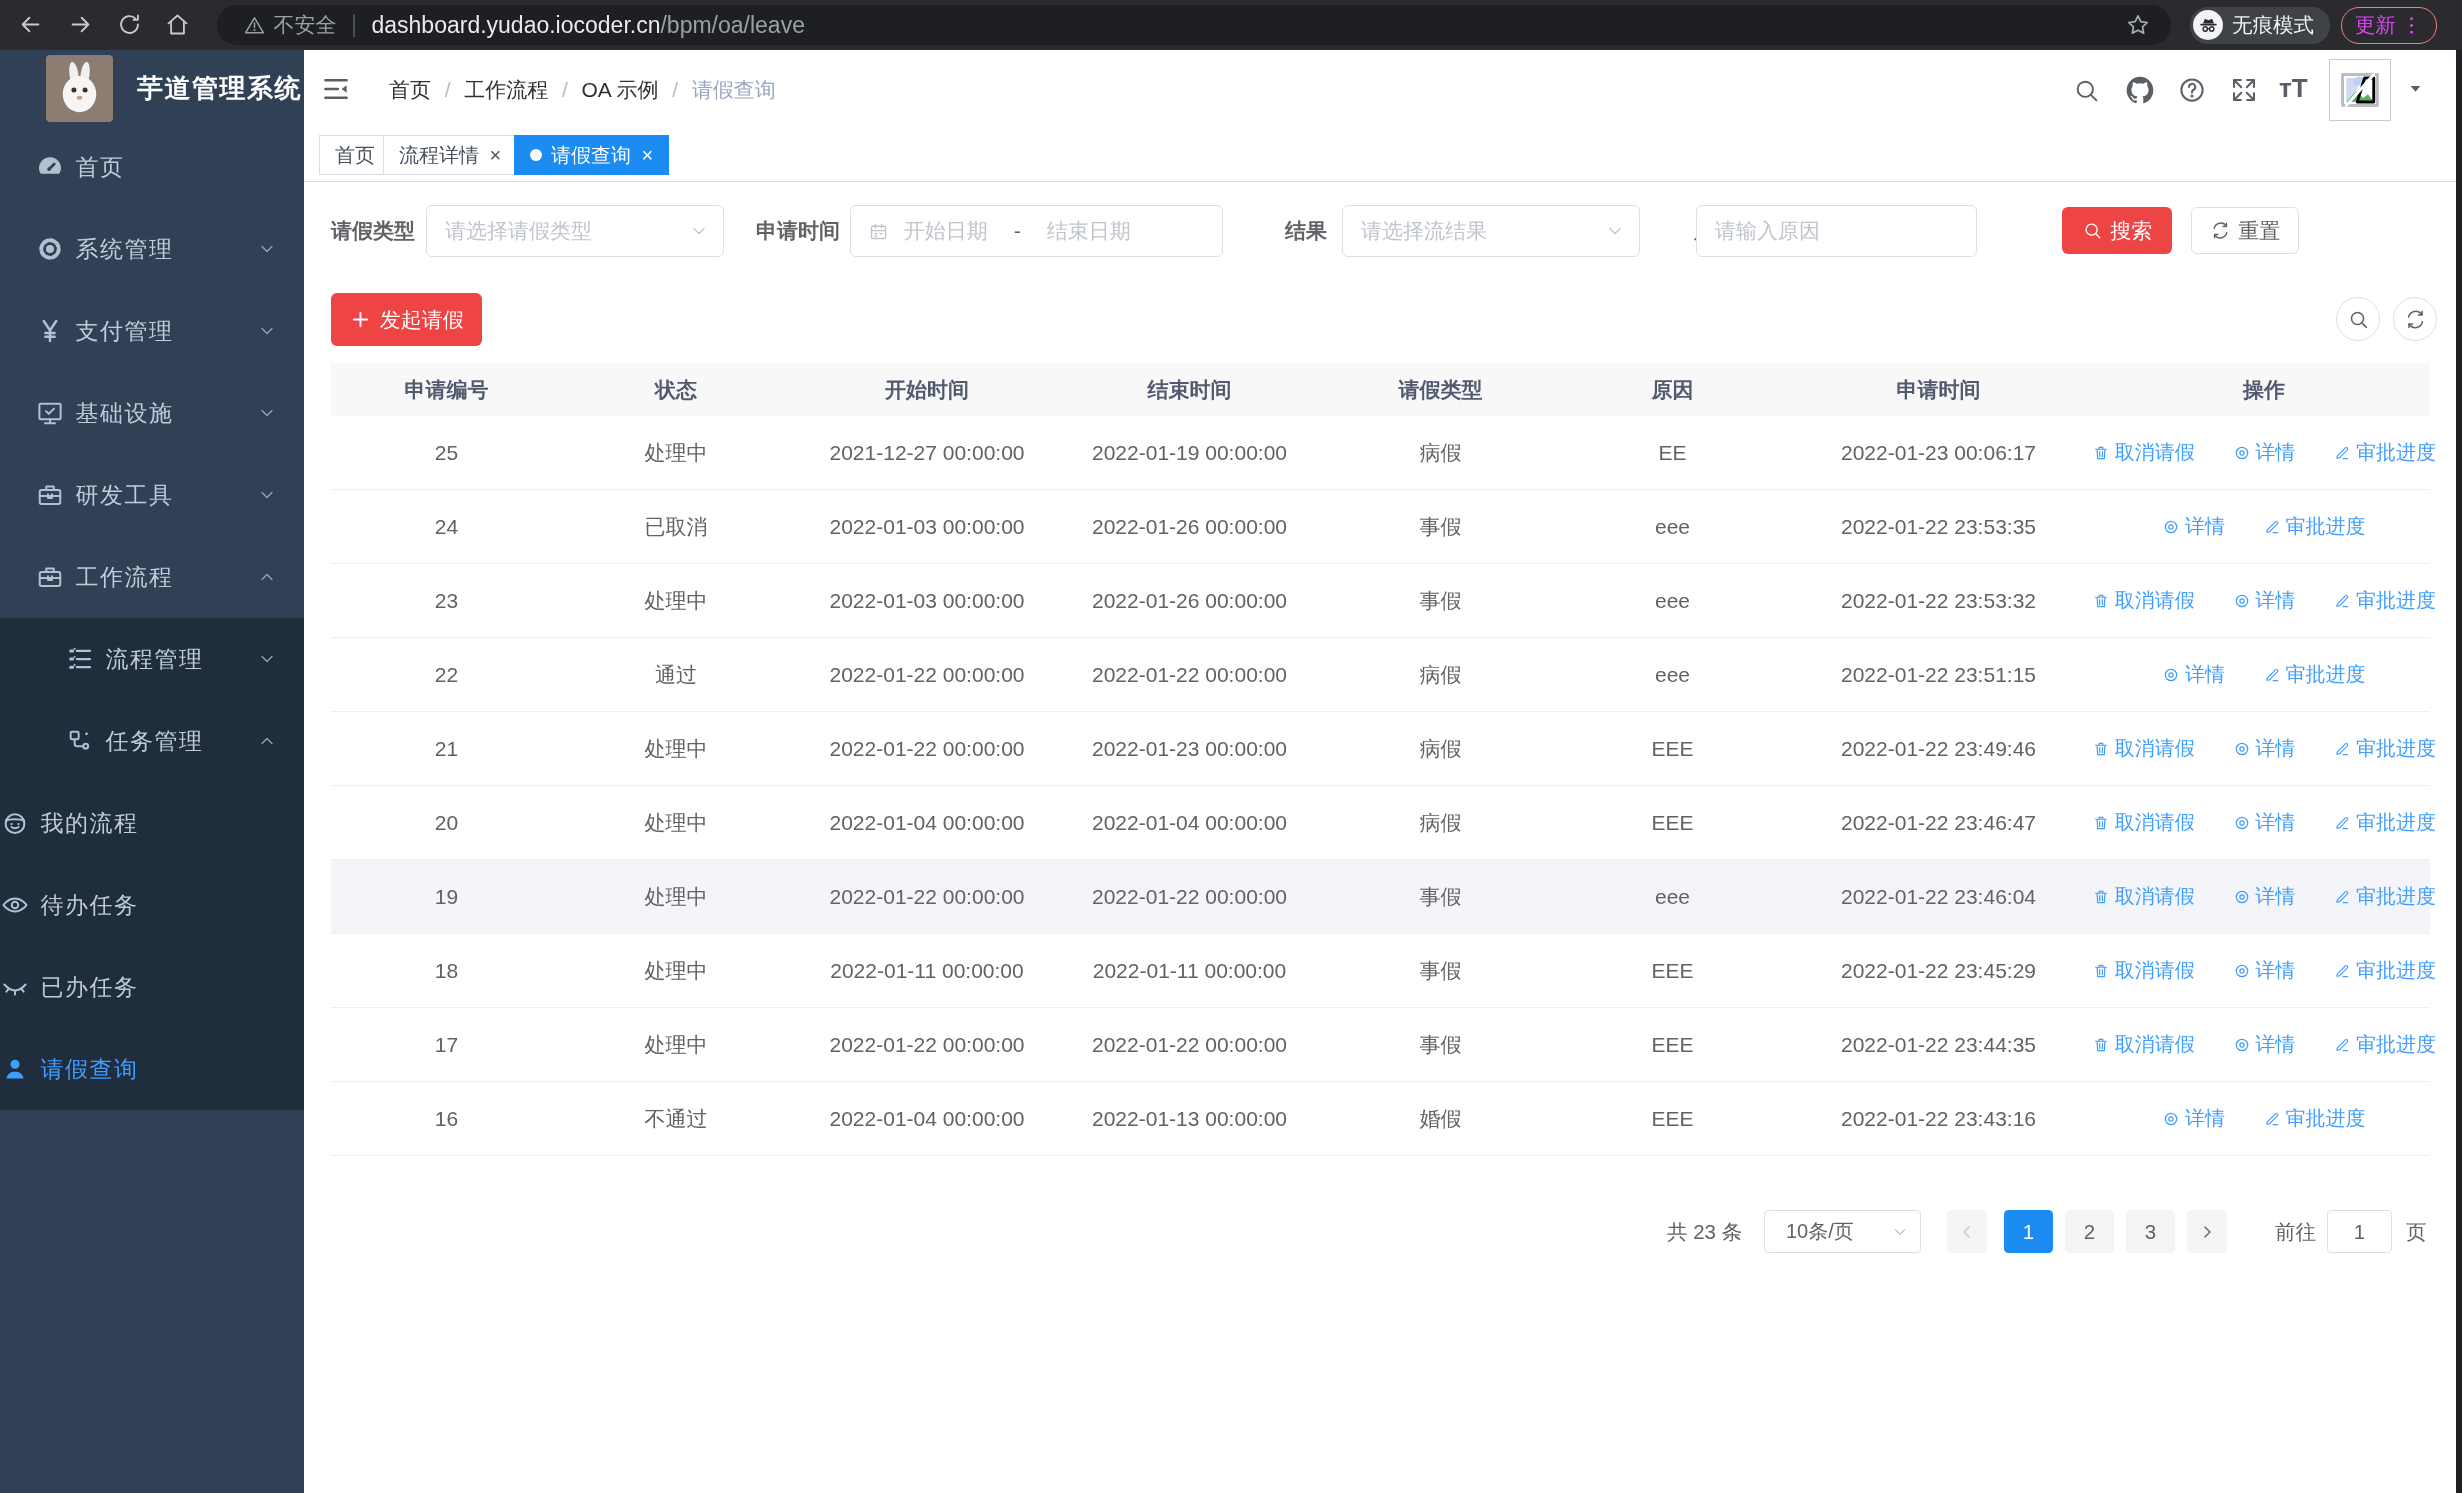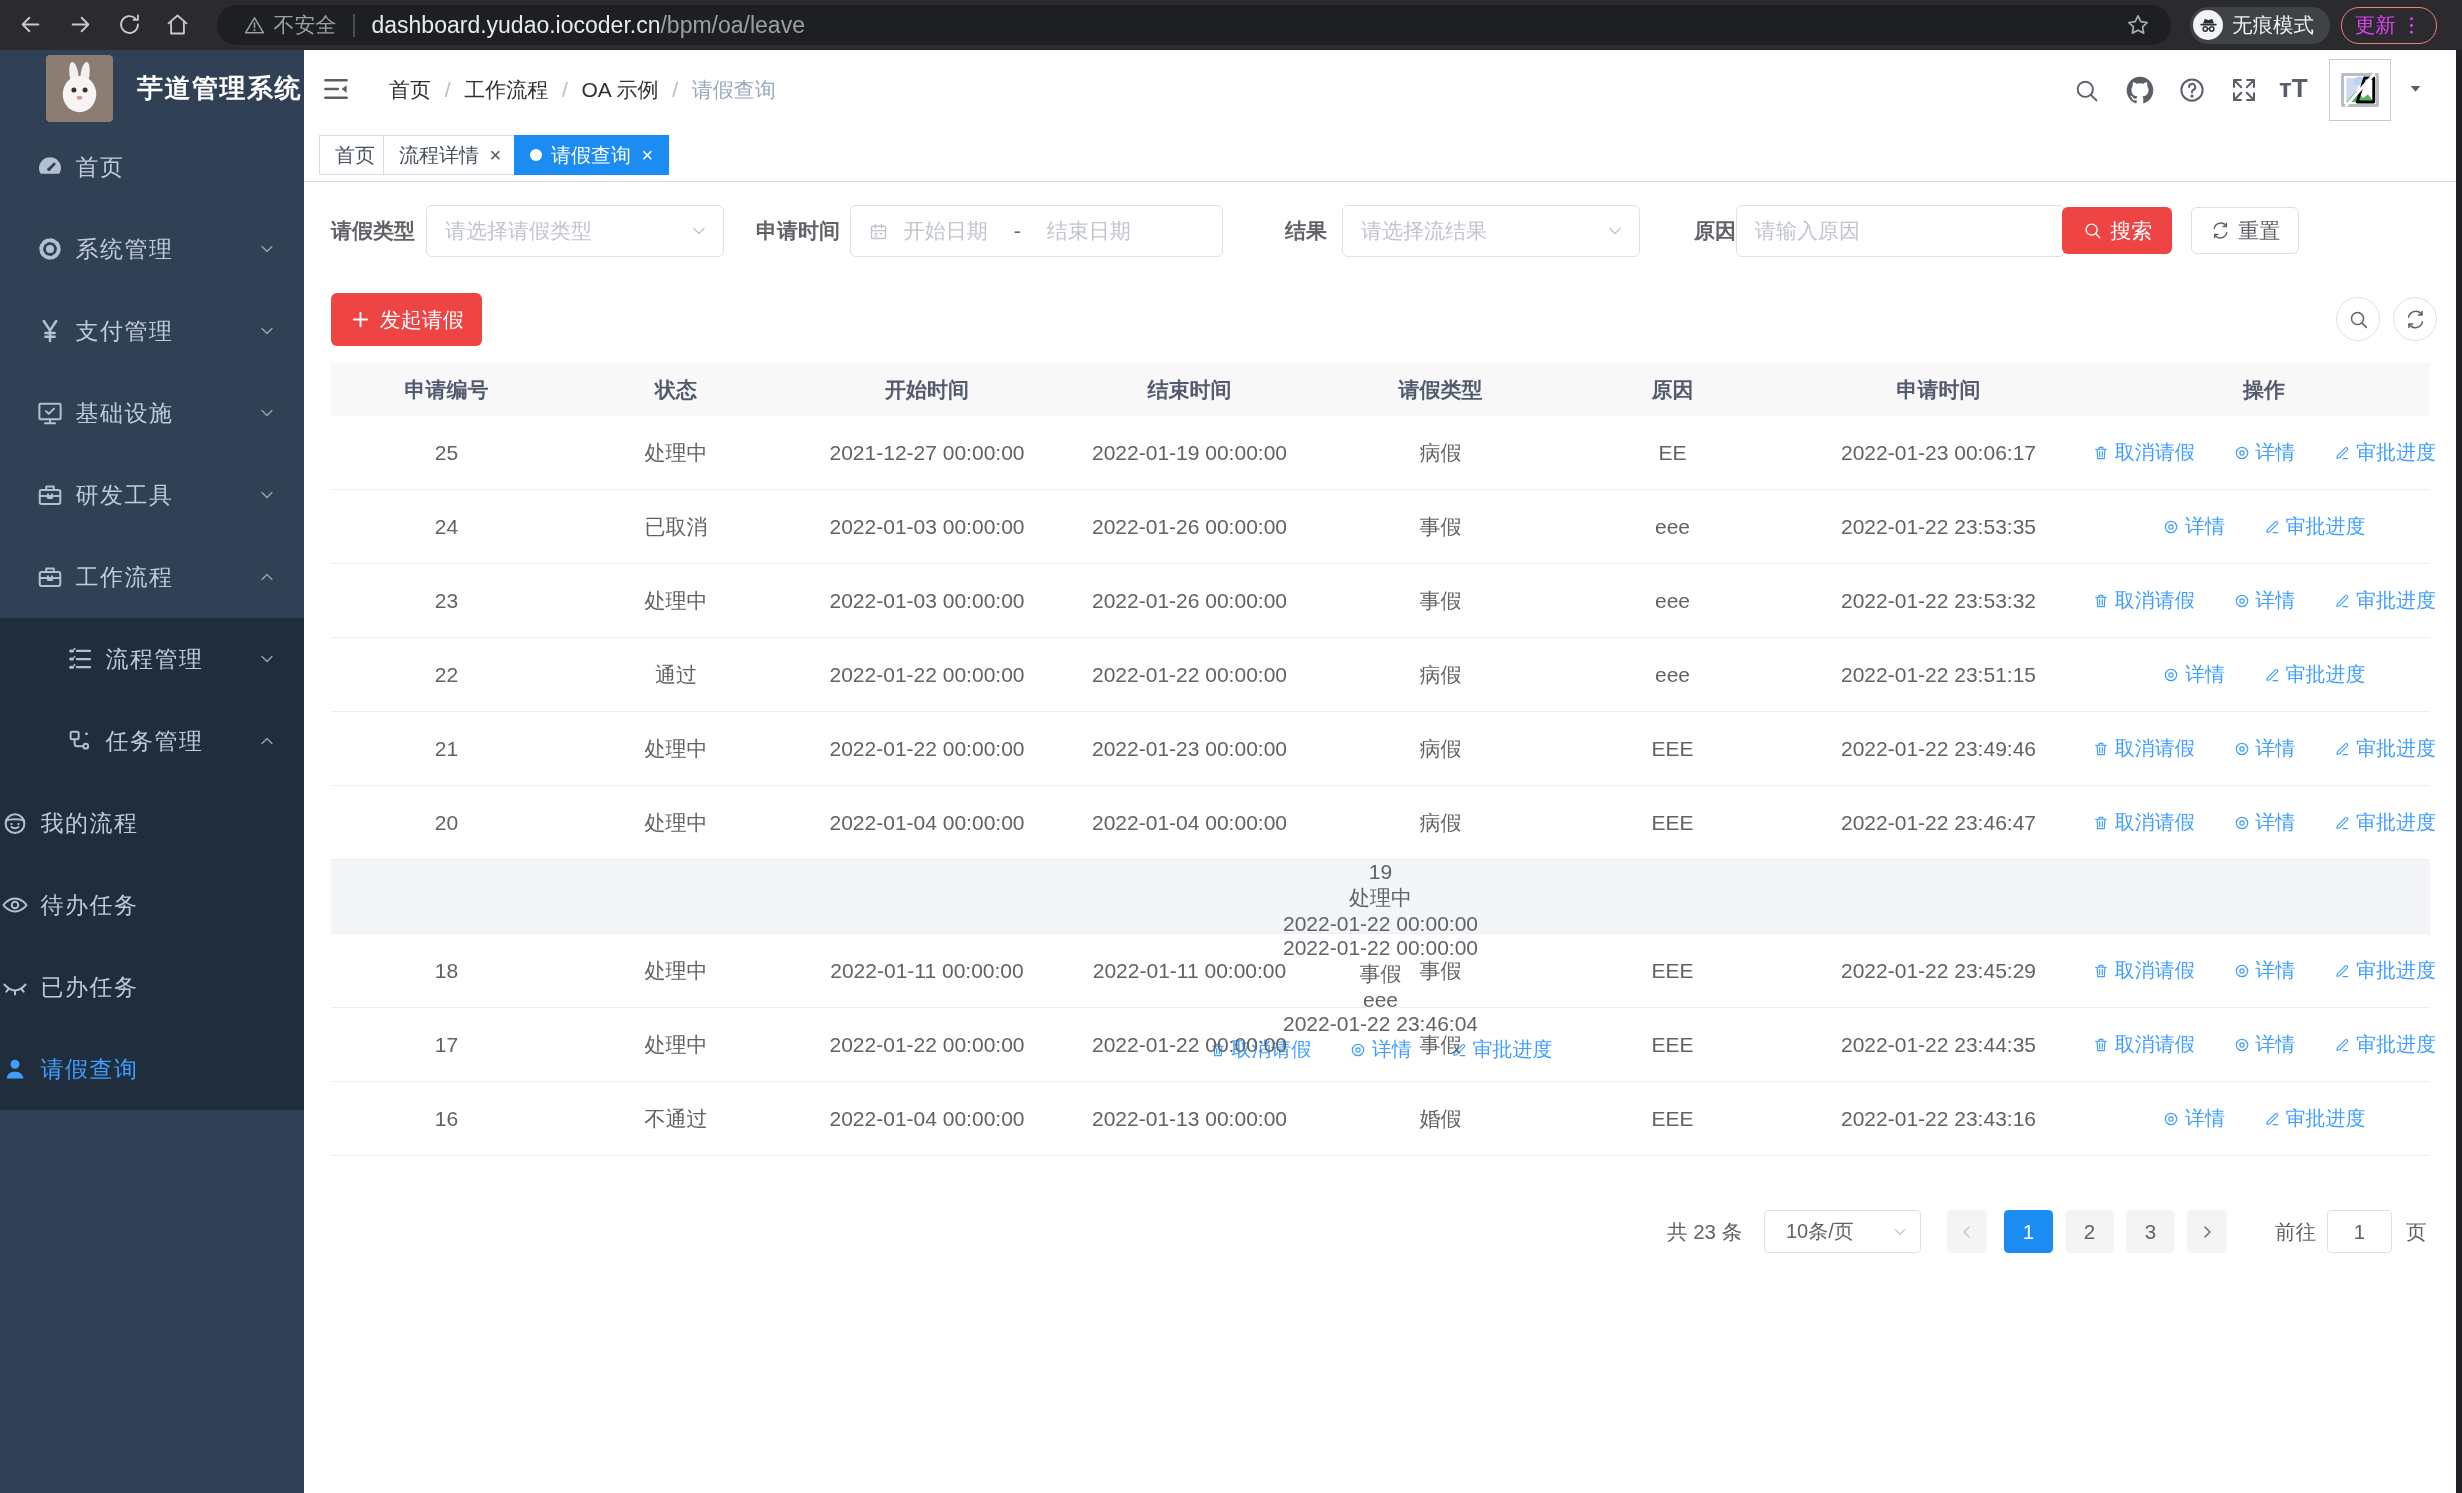--- a/index.html
+++ b/index.html
@@ -80,21 +80,21 @@
 
   #create-btn{left:27px;top:243px;width:151px;height:53px;font-size:21px;}
   .circle-btn{position:absolute;width:44px;height:44px;border-radius:50%;border:1.5px solid #dcdfe6;
     background:#fff;color:#606266;display:flex;align-items:center;justify-content:center;box-sizing:border-box;cursor:pointer;}
 
   
   #table{left:27px;top:313px;width:2099px;}
   .t-header{display:flex;height:53px;background:#f8f8f9;align-items:center;}
   .t-header .cell{font-size:21px;font-weight:bold;color:#515a6e;text-align:center;}
   .t-row{display:flex;height:74px;align-items:center;border-bottom:1.5px solid #ebeef5;background:#fff;box-sizing:border-box;}
-  .t-row.hl{background:#f3f5f8;flex-direction:column;}
+  .t-row.hl{background:#f3f5f8;}
   .t-row .cell{font-size:21px;color:#606266;text-align:center;}
   .c0{width:231px;} .c1{width:228px;} .c2{width:274px;} .c3{width:251px;}
   .c4{width:251px;} .c5{width:213px;} .c6{width:319px;} .c7{width:332px;}
   .actions{display:flex;justify-content:center;gap:38px;}
   .action{display:inline-flex;align-items:center;gap:4.6px;color:#409eff;font-size:20px;cursor:pointer;white-space:nowrap;}
 
   
   #pagination{left:0;top:1160px;width:2129px;height:43px;}
   #pg-total{position:absolute;left:1363px;font-size:20.5px;color:#606266;line-height:43px;}
   #pg-size{left:1460px;top:0;width:157px;height:43px;border:1.5px solid #dcdfe6;border-radius:4.6px;
@@ -459,21 +459,21 @@
     <div class="f-box" style="left:1038px;top:155px;width:298px">
       <span class="ph" style="margin-left:18px">请选择流结果</span>
       <span class="chev ico">
           <svg width="20" height="20" viewBox="0 0 24 24" fill="none" stroke="currentColor" stroke-width="1.6" stroke-linecap="round" stroke-linejoin="round">
             <path d="m6 9 6 6 6-6"></path>
           </svg>
         </span>
     </div>
 
     <span class="f-label" style="left:1388px;top:155px;width:44px">原因</span>
-    <div class="f-box" style="left:1432px;top:155px;width:329px">
+    <div class="f-box" style="left:1392px;top:155px;width:281px">
       <span class="ph" style="margin-left:18px">请输入原因</span>
     </div>
 
     <div class="btn primary" style="left:1758px;top:157px;width:110px">
       <span class="ico">
           <svg width="21" height="21" viewBox="0 0 24 24" fill="none" stroke="currentColor" stroke-width="1.6" stroke-linecap="round" stroke-linejoin="round">
             <circle cx="11" cy="11" r="6.3"></circle>
             <path d="m15.8 15.8 4.4 4.4"></path>
           </svg>
         </span>

